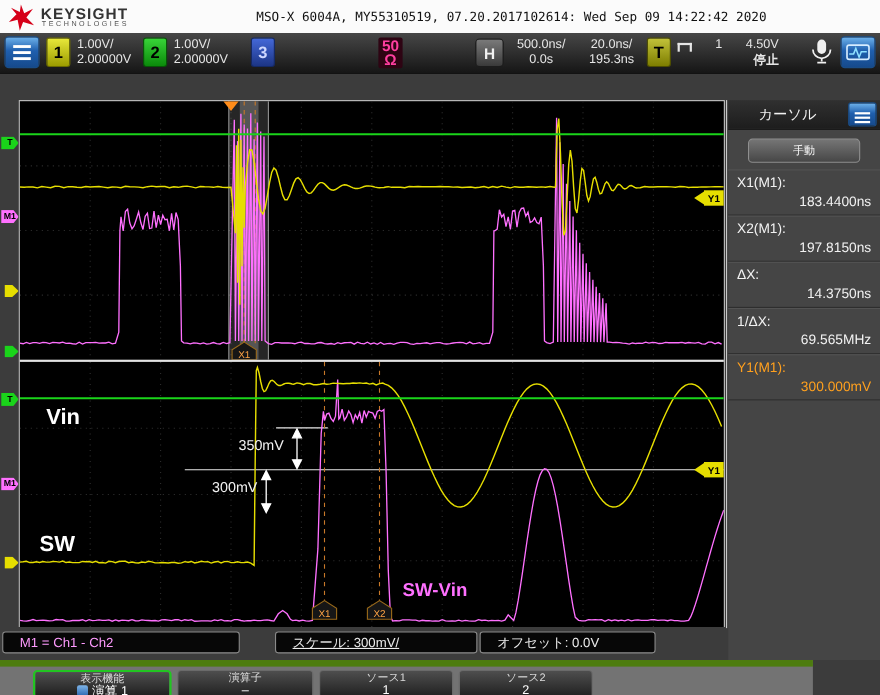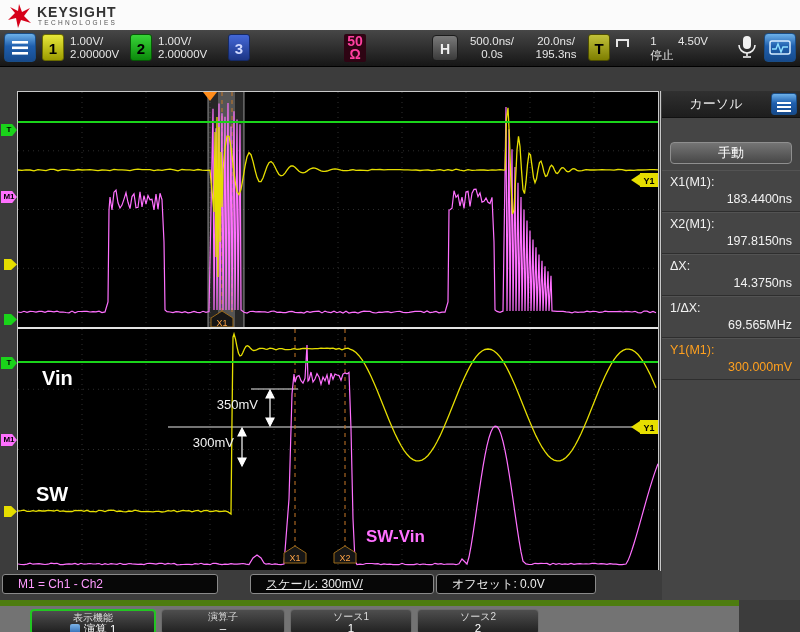--- a/index.html
+++ b/index.html
@@ -27,21 +27,21 @@
   .ch3{background:linear-gradient(#4468d8,#1c3585);border:1px solid #152a66;color:#cfd8ff;}
   .tbox{background:linear-gradient(#c2c23a,#7e7e00);border:1px solid #4f4f00;}
   .tb-chtext{position:absolute;top:5px;color:#e6e6e6;font-size:11.5px;line-height:13px;white-space:nowrap;}
   .z50{position:absolute;left:344px;top:4px;width:22px;height:28px;background:#2e0413;border-radius:2px;
        text-align:center;color:#ff3fa0;font-size:14px;font-weight:bold;line-height:13px;padding-top:1px;box-sizing:border-box;}
   .hbox{position:absolute;left:432px;top:5px;width:26px;height:26px;border-radius:4px;text-align:center;line-height:26px;
         font-size:14px;font-weight:bold;color:#f0f0f0;background:linear-gradient(#7a7a7a,#3a3a3a);border:1px solid #1c1c1c;box-sizing:border-box;}
   .tb-trig{position:absolute;left:616px;top:5px;width:92px;color:#e6e6e6;font-size:11.5px;line-height:13px;}
   .tb-trig .row1{display:flex;justify-content:space-between;align-items:center;}
   .pulse-icon{display:inline-block;width:9px;height:6px;border:solid #e6e6e6;border-width:2px 2px 0 2px;margin-top:2px;}
-  .tb-trig .row2{text-align:center;margin-top:1px;}
+  .tb-trig .row2{text-align:right;margin-top:1px;font-weight:bold;}
 
   
   .scope{position:absolute;left:17px;top:91px;width:640px;height:478px;background:#000;border:1px solid #c9c9c9;}
   .scope svg{position:absolute;left:0;display:block;}
   #svg-top{top:0;}
   .divider{position:absolute;left:0;top:235px;width:640px;height:2px;background:#e3e3e3;}
   #svg-bot{top:237px;}
   .vline{position:absolute;left:660px;top:91px;width:1px;height:480px;background:#c9c9c9;}
 
   
@@ -52,22 +52,22 @@
 
   
   .sidebar{position:absolute;left:662px;top:91px;width:138px;height:509px;background:#454545;}
   .sb-header{position:relative;height:26px;background:linear-gradient(#303030,#1d1d1d);border-bottom:1px solid #111;}
   .sb-title{display:block;text-align:center;line-height:26px;font-size:13px;color:#f2f2f2;padding-right:30px;}
   .sb-menu{position:absolute;right:3px;top:2px;width:26px;height:22px;border-radius:3px;border:1px solid #1a4d86;
            background:linear-gradient(#6db1ea,#1f5fae 45%,#164a8c);cursor:pointer;padding:3px 5px;box-sizing:border-box;}
   .bars,.bars::before,.bars::after{display:block;width:14px;height:2px;background:#fff;content:"";}
   .bars{position:relative;margin-top:5px;}
   .bars::before{position:absolute;top:-4px;} .bars::after{position:absolute;top:4px;}
-  .sb-mode{display:block;margin:24px auto 6px;width:122px;height:22px;border-radius:4px;border:1px solid #8f8f8f;
-           background:linear-gradient(#757575,#474747);color:#fff;font-size:13px;cursor:pointer;
+  .sb-mode{display:block;margin:8px auto 6px;width:102px;height:22px;border-radius:4px;border:1px solid #8f8f8f;
+           background:linear-gradient(#757575,#474747);color:#fff;font-size:10px;cursor:pointer;
            font-family:inherit;}
   .sb-row{padding:4px 8px 5px;border-bottom:1px solid #2e2e2e;border-top:1px solid #535353;}
   .sb-row .lbl{font-size:12.5px;color:#f2f2f2;}
   .sb-row .val{font-size:12.5px;color:#f2f2f2;text-align:right;margin-top:3px;}
   .sb-row.orange .lbl,.sb-row.orange .val{color:#ffa01e;}
 
   
   .statusbar{position:absolute;left:0;top:570px;width:660px;height:30px;background:#3c3c3c;}
   .st-box{position:absolute;top:4px;height:20px;background:#070707;border:1px solid #8a8a8a;border-radius:3px;
           color:#ececec;font-size:12px;line-height:18px;padding:0 15px;box-sizing:border-box;white-space:nowrap;cursor:pointer;}
@@ -93,20 +93,21 @@
 <div class="screen">
 
   <div class="titlebar">
     <div class="logo">
       <svg width="26" height="26" viewBox="0 0 26 26">
         <polygon points="12,1 15,9 23,5 17,13 24,20 14,17 11,25 9,15 1,17 8,10 3,4 11,8" fill="#d60019"></polygon>
       </svg>
       <span class="brand">KEYSIGHT</span>
       <span class="brand-sub">TECHNOLOGIES</span>
     </div>
+    <div class="scope-title">MSO-X 6004A, MY55310519, 07.20.2017102614: Wed Sep 09 14:22:42 2020</div>
   </div>
 
   <div class="toolbar">
     <button class="tb-btn" style="left:4px;top:3px;">
       <svg width="20" height="18" viewBox="0 0 20 18" style="margin:0 auto;display:block">
         <rect x="2" y="2" width="16" height="2.6" fill="#fff"></rect>
         <rect x="2" y="7.5" width="16" height="2.6" fill="#fff"></rect>
         <rect x="2" y="13" width="16" height="2.6" fill="#fff"></rect>
       </svg>
     </button>

